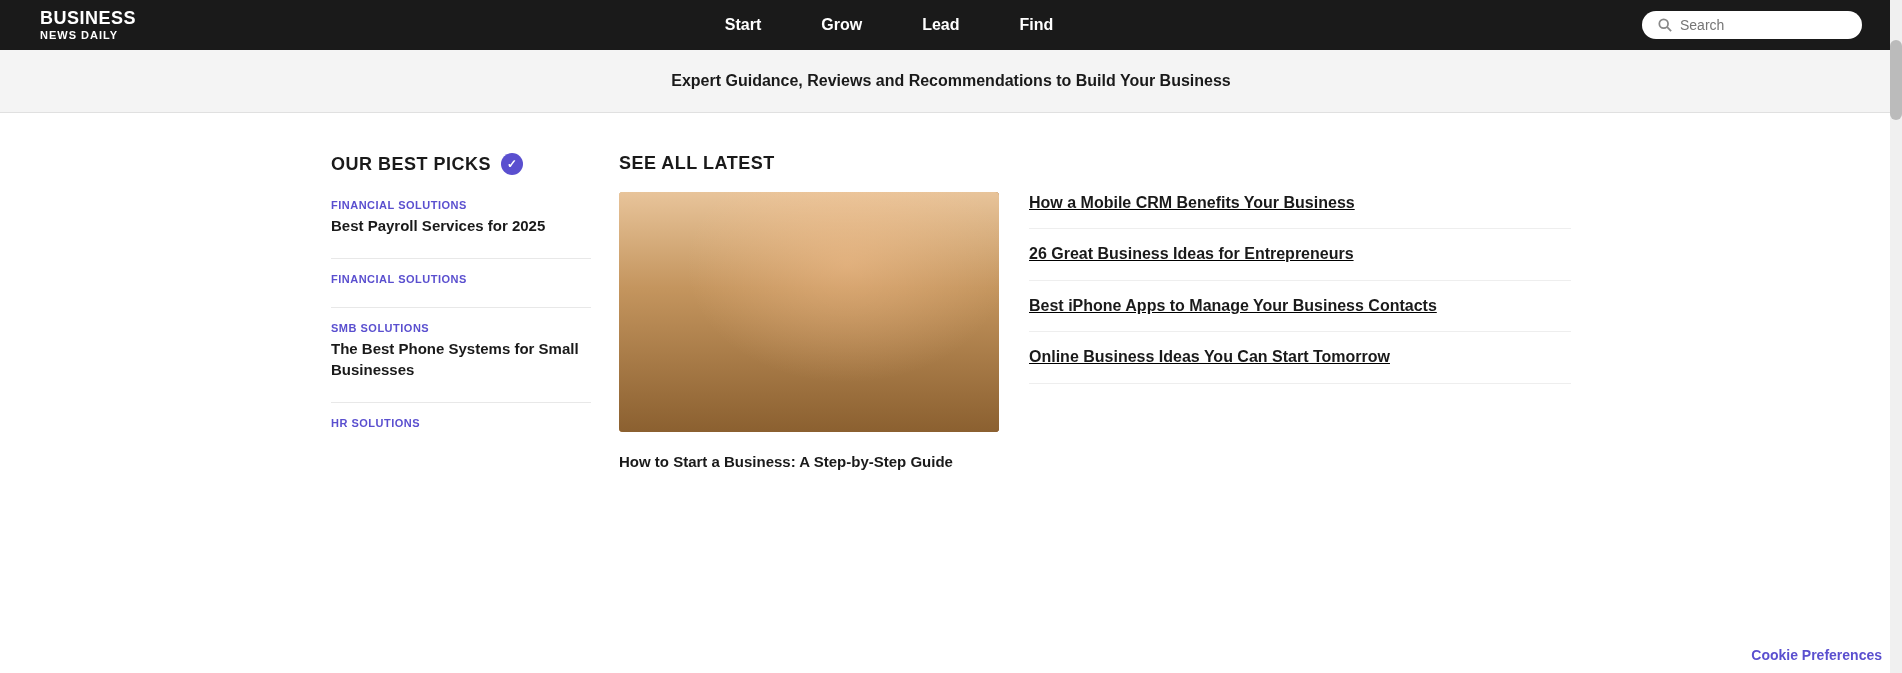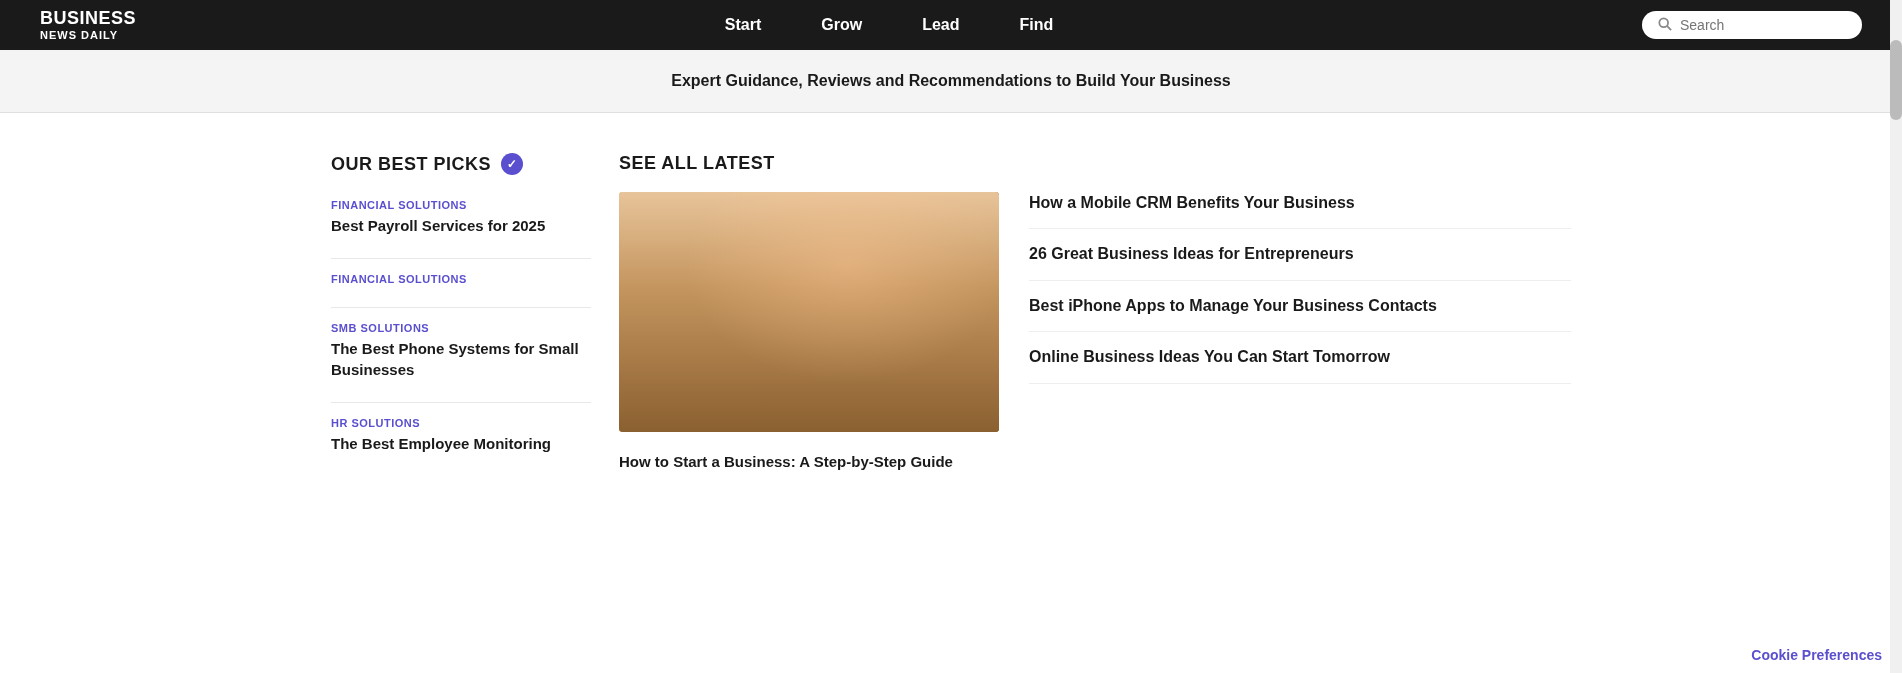--- a/index.html
+++ b/index.html
@@ -30,21 +30,21 @@
       list-style: none;
     }
     .nav-links li a {
       color: #fff;
       text-decoration: none;
       font-size: 16px;
       font-weight: 600;
     }
     .search-box {
       display: flex;
-      align-items: flex-start;
+      align-items: center;
       background: #fff;
       border-radius: 30px;
       padding: 6px 16px;
       width: 220px;
       gap: 8px;
     }
     .search-icon-svg {
       width: 14px;
       height: 14px;
       flex-shrink: 0;
@@ -149,20 +149,21 @@
       color: #1a1a1a;
       text-transform: uppercase;
       letter-spacing: 0.5px;
       margin-bottom: 18px;
     }
 
     .latest-top {
       display: flex;
       gap: 30px;
       margin-bottom: 20px;
+      text-decoration: underline;
     }
     .featured-image-wrap {
       width: 380px;
       flex-shrink: 0;
     }
     .featured-image {
       width: 100%;
       height: 240px;
       background: linear-gradient(135deg, #c8a882 0%, #b8906a 30%, #8b6340 60%, #d4956a 80%, #c0855a 100%);
       border-radius: 4px;
@@ -300,21 +301,20 @@
     <hr class="pick-divider">
 
     <div class="pick-item">
       <div class="pick-category">SMB SOLUTIONS</div>
       <div class="pick-title">The Best Phone Systems for Small Businesses</div>
     </div>
     <hr class="pick-divider">
 
     <div class="pick-item">
       <div class="pick-category">HR SOLUTIONS</div>
-      <div class="pick-title">The Best Employee Monitoring</div>
     </div>
   </aside>
 
   <section class="latest-section">
     <h2 class="latest-header">SEE ALL LATEST</h2>
 
     <div class="latest-top">
 
       <div class="featured-image-wrap">
         <div class="featured-image">

